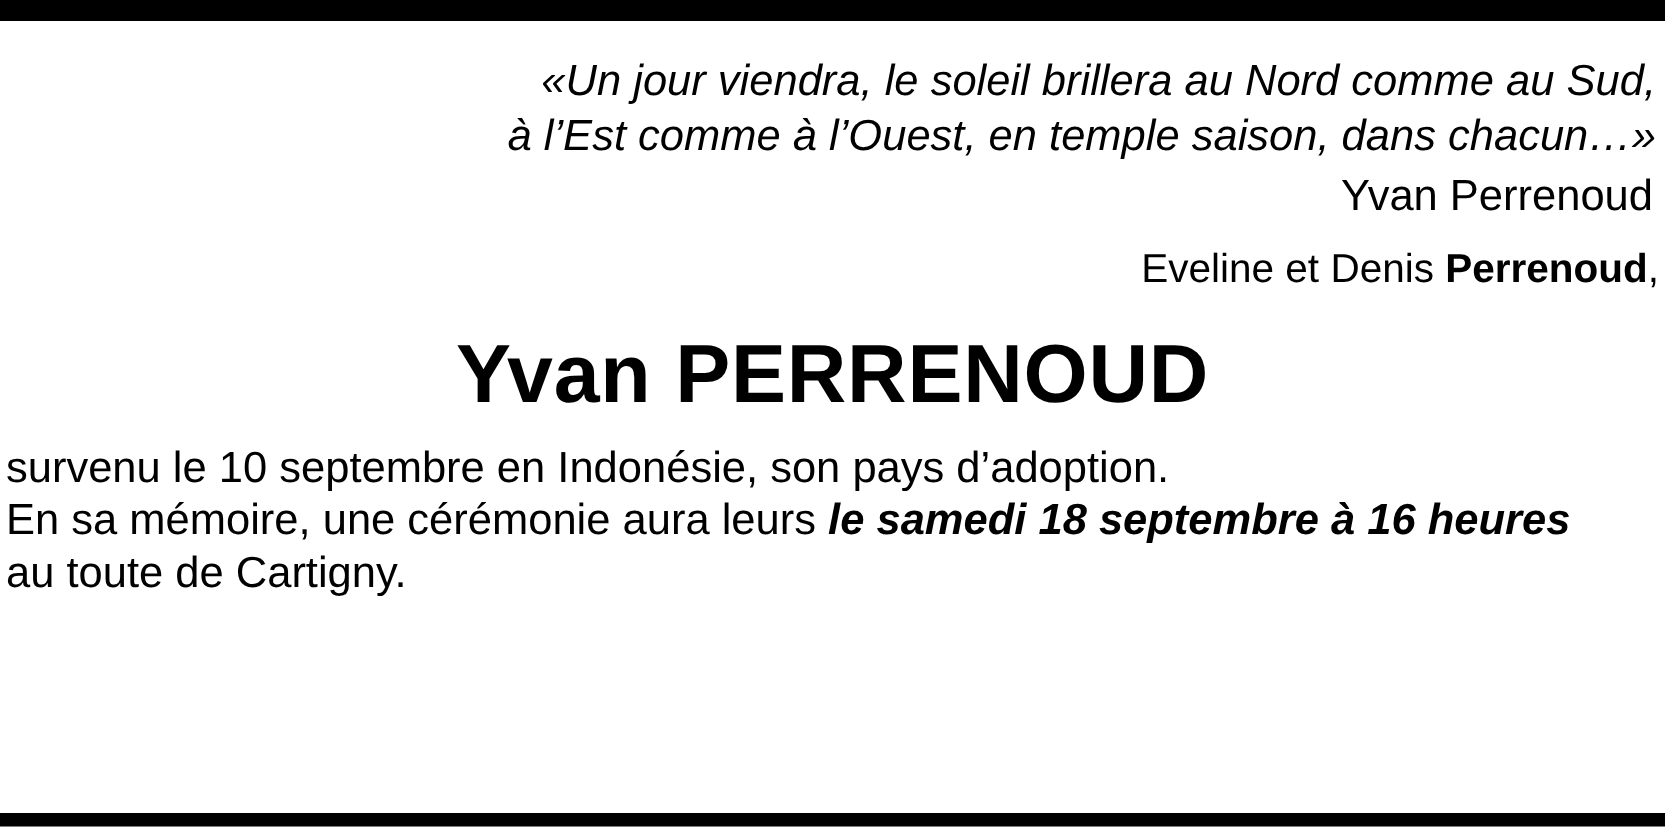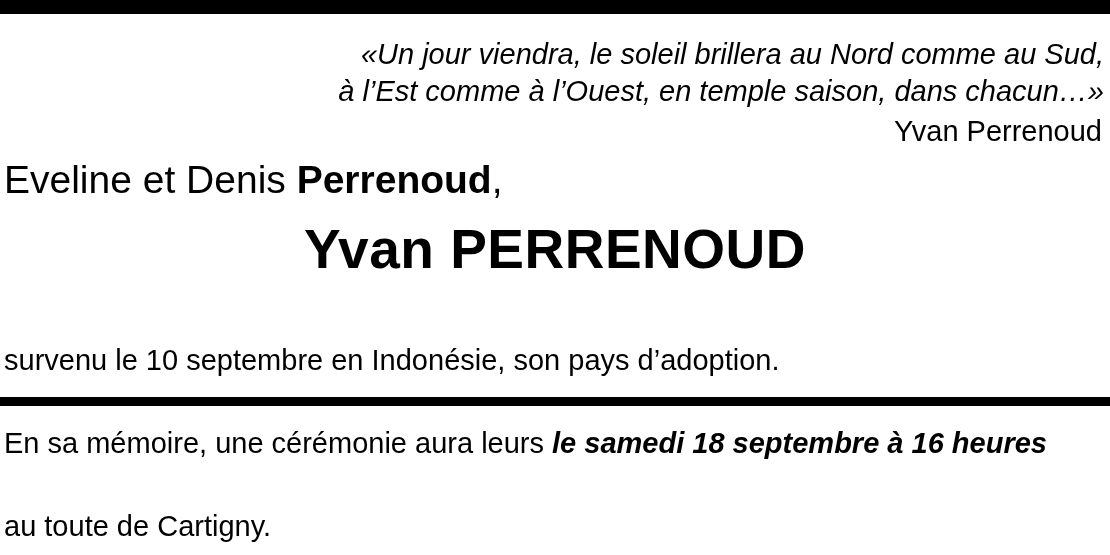--- a/index.html
+++ b/index.html
@@ -10,21 +10,21 @@
   body {
     width: 1110px;
     height: 555px;
     overflow: hidden;
     font-family: "Liberation Sans", sans-serif;
     color: #000000;
   }
   .notice {
     position: relative;
     width: 1110px;
-    height: 406px;
+    height: 551px;
     box-sizing: border-box;
     background: #ffffff;
   }
   .rule-top {
     position: absolute;
     top: 0;
     left: 0;
     width: 1110px;
     height: 14px;
     background: #000000;
@@ -61,44 +61,44 @@
     font-size: 29px;
     line-height: 38px;
     padding-top: 2px;
     padding-right: 2px;
   }
   .family-block {
     padding-top: 12px;
     text-align: left;
   }
   .family-line {
-    font-size: 39px;
+    font-size: 27px;
     line-height: 35px;
     white-space: nowrap;
+    text-align: right;
   }
   .family-line b {
     font-weight: bold;
   }
   .deceased-name {
     text-align: center;
     font-size: 55px;
     font-weight: bold;
     letter-spacing: 0.5px;
     line-height: 60px;
     padding-top: 22px;
     padding-bottom: 16px;
   }
   .details-block {
     text-align: left;
   }
   .details-line {
     font-size: 29px;
     line-height: 35px;
     white-space: nowrap;
-    margin-top: 48px;
   }
   .details-line b {
     font-weight: bold;
     font-style: italic;
   }
 </style>
 </head>
 <body>
 
 <div class="notice">

